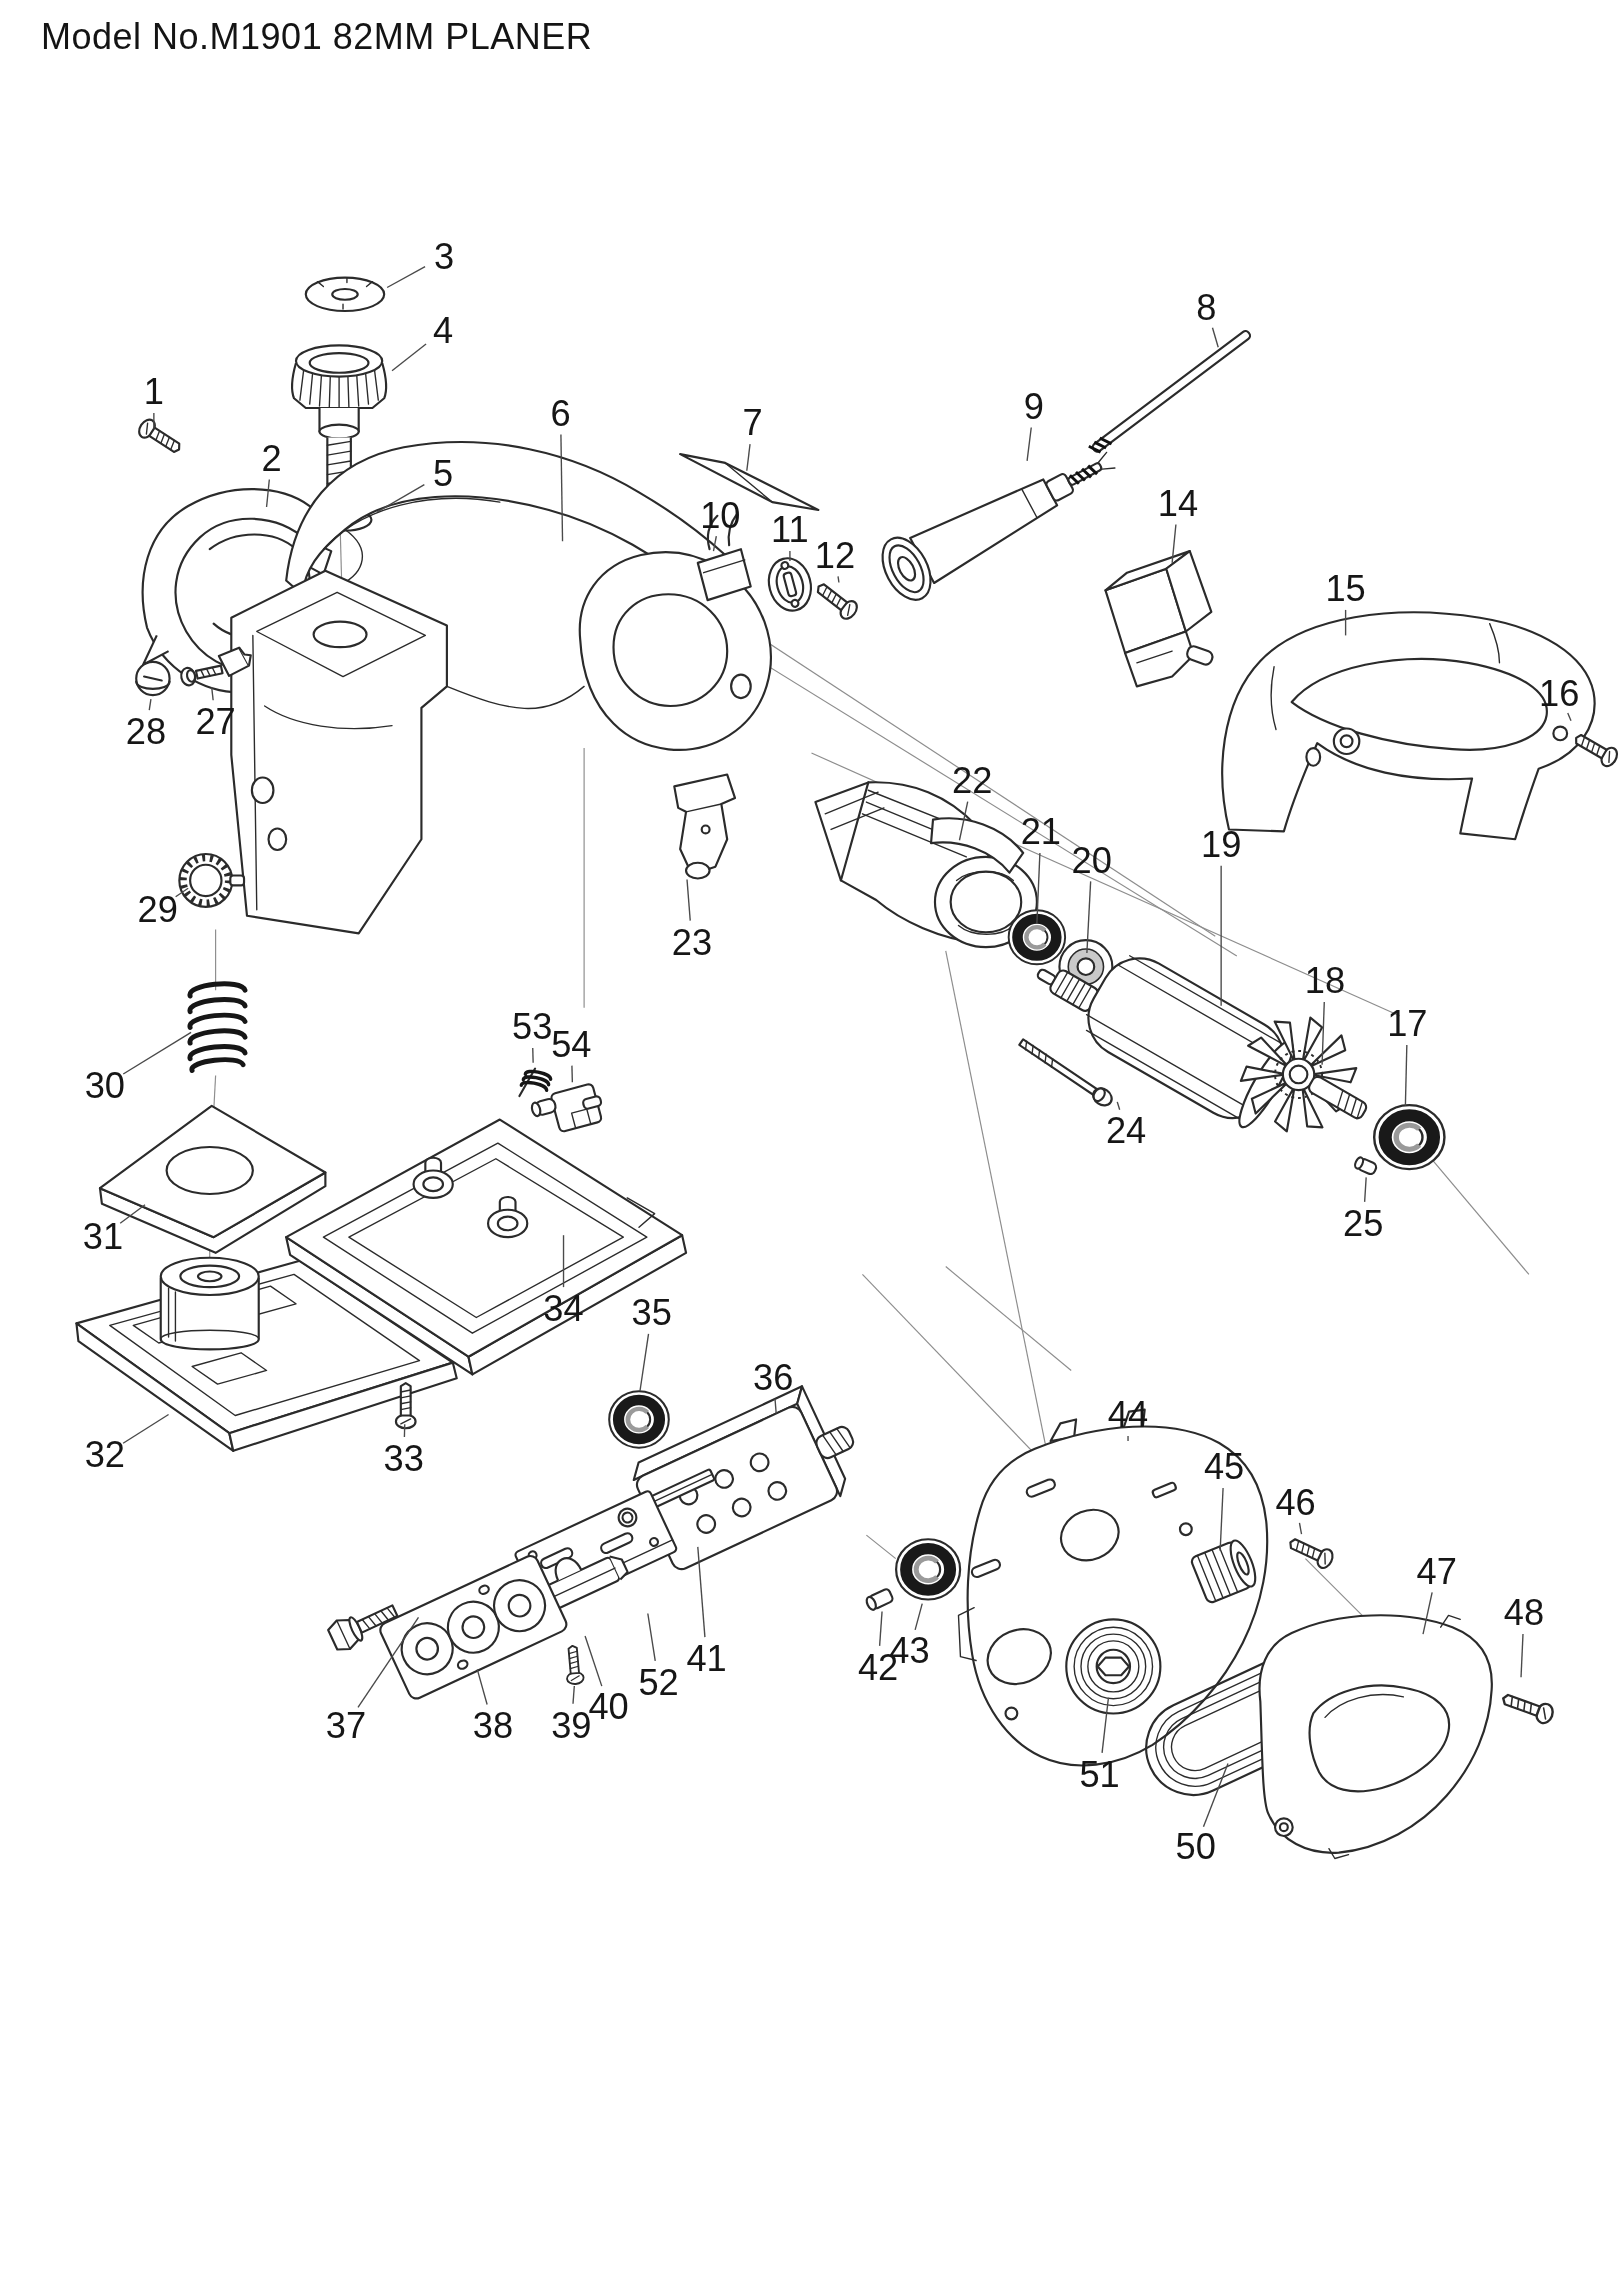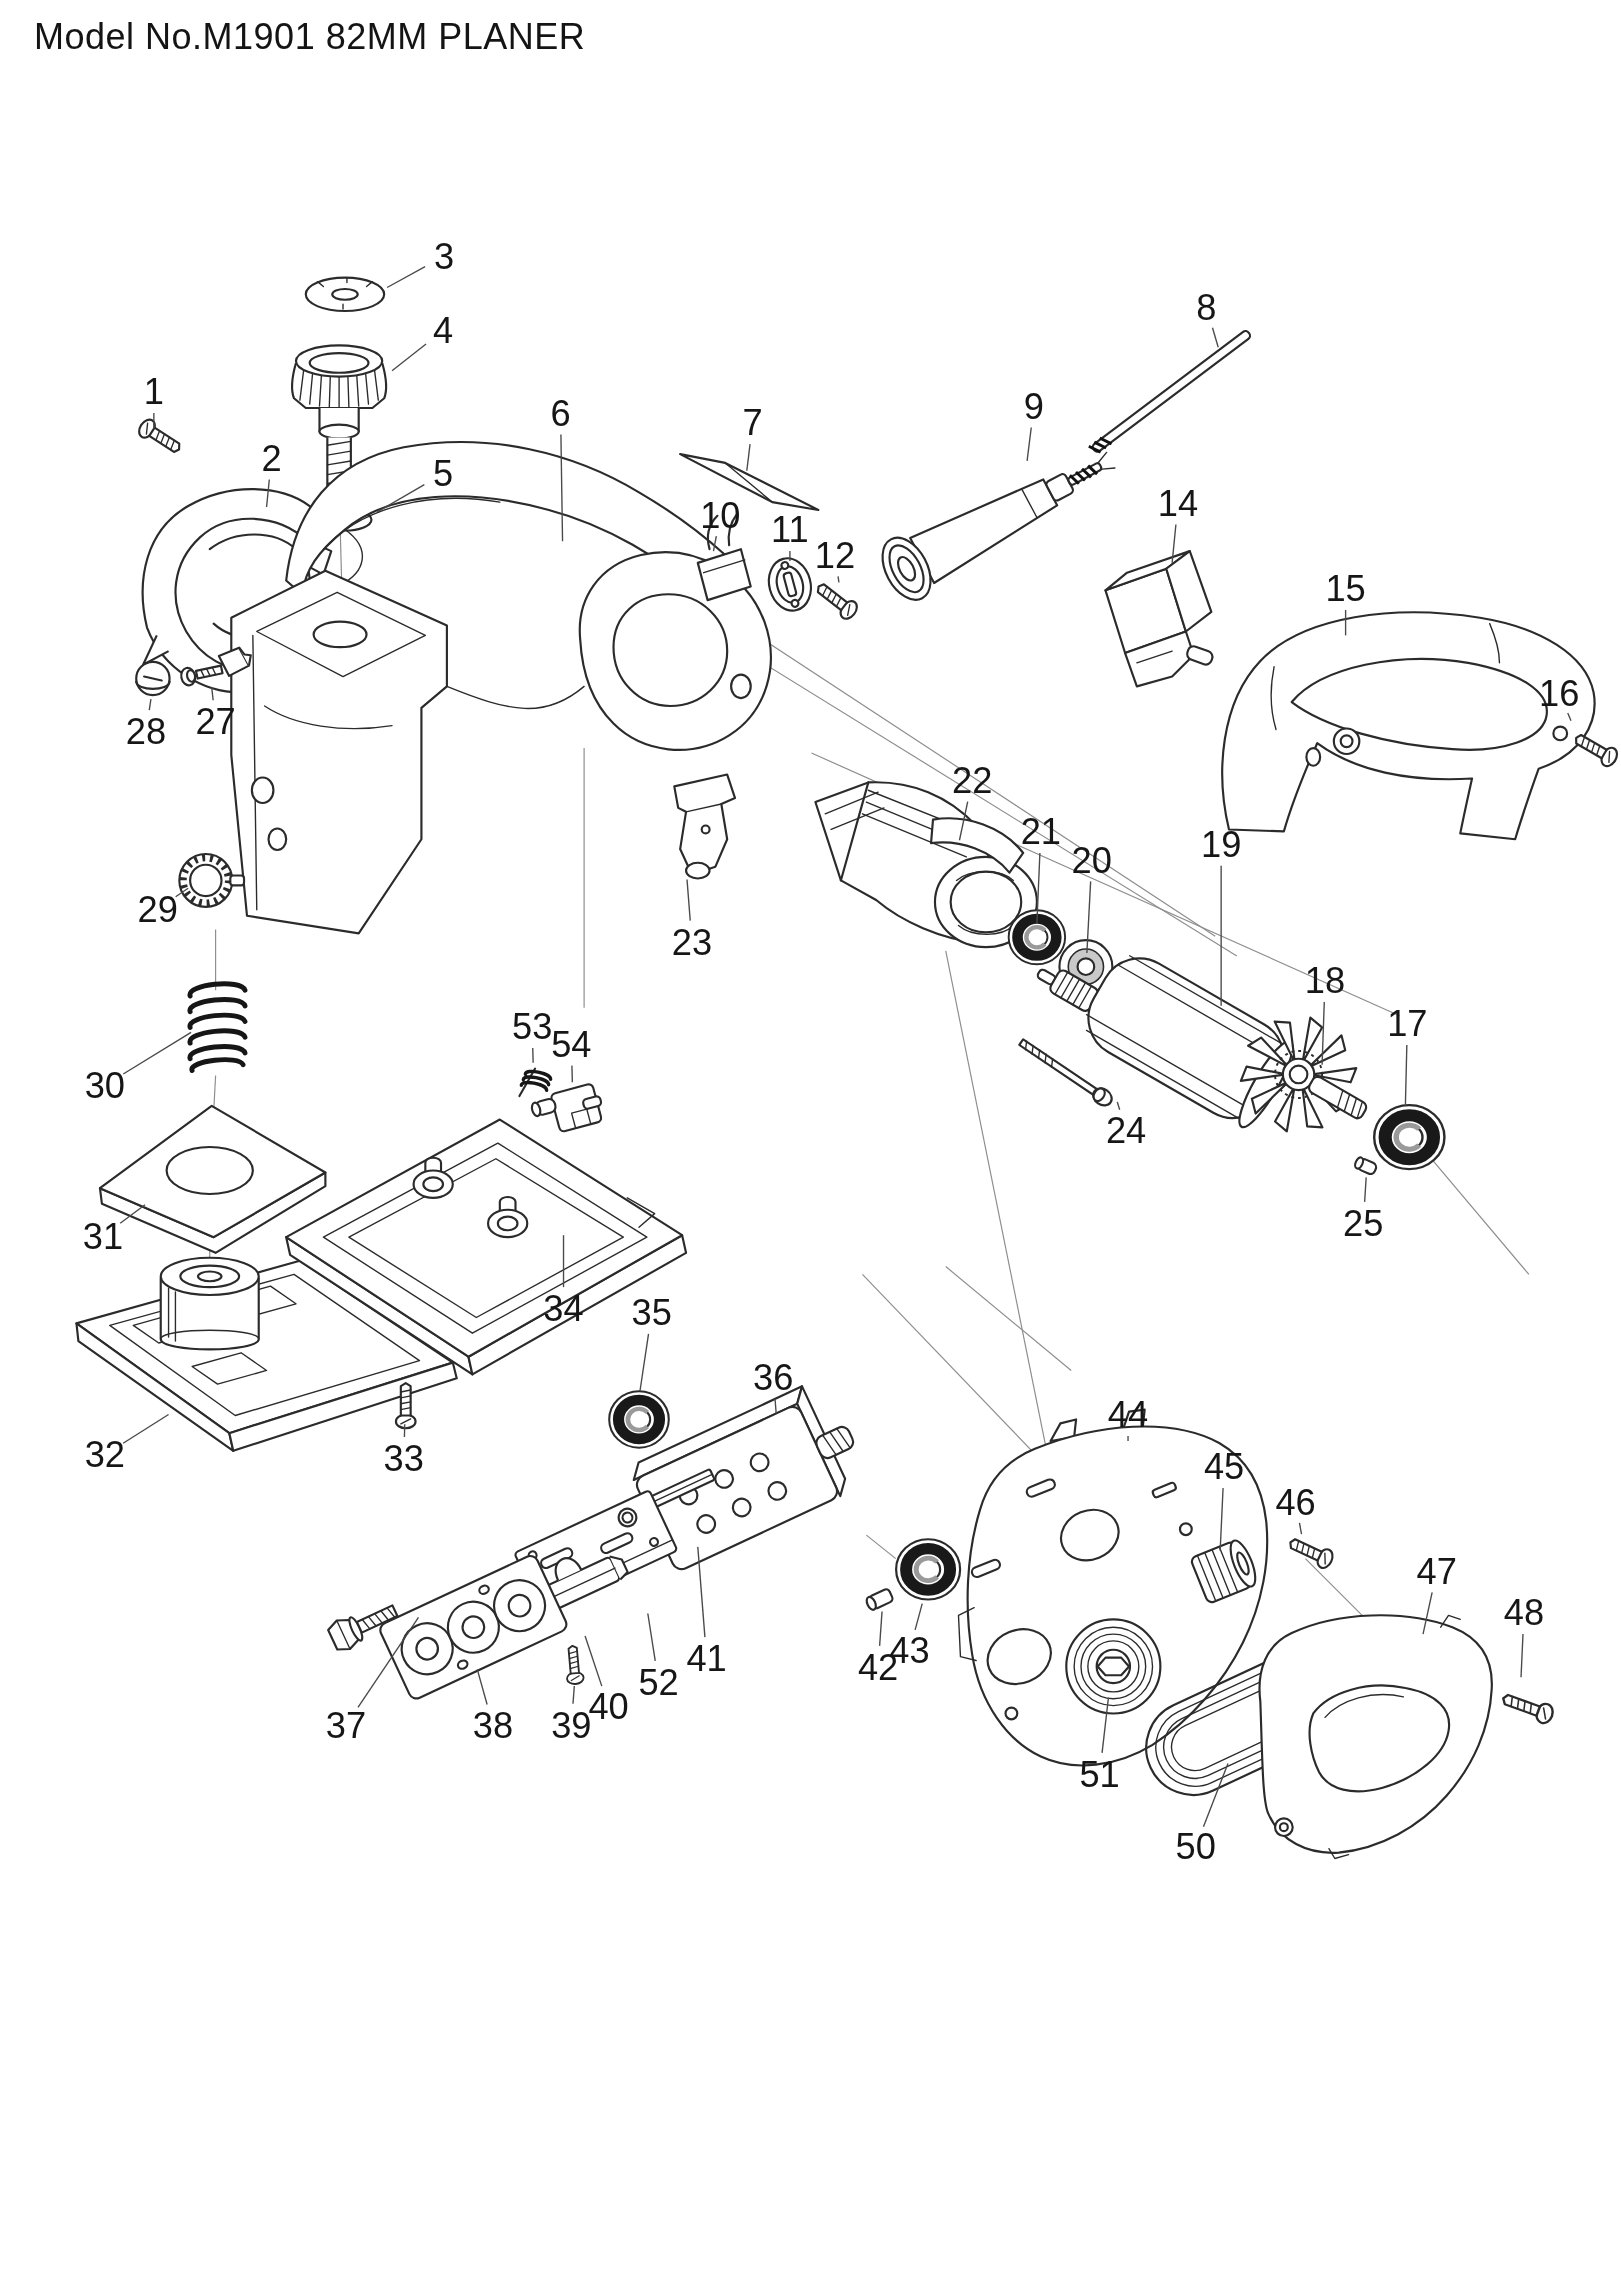--- a/index.html
+++ b/index.html
@@ -1,18 +1,18 @@
 <!DOCTYPE html>
 <html><head>
 <meta charset="utf-8">
 <style>
   html,body{margin:0;padding:0;background:#e8e8e8;}
   .page{position:relative;width:1621px;height:2293px;background:#ffffff;overflow:hidden;
         font-family:"Liberation Sans", sans-serif;margin:0 auto;}
-  .title{position:absolute;left:34px;top:15.7px;font-size:36px;font-weight:500;color:#141414;
+  .title{position:absolute;left:41px;top:15.7px;font-size:36px;font-weight:500;color:#141414;
          letter-spacing:0.5px;white-space:nowrap;}
   svg.diagram{position:absolute;left:0;top:0;width:1621px;height:2293px;}
   .fw{fill:#ffffff;stroke:#2b2b2b;stroke-width:2.2;stroke-linejoin:round;}
   .ln{fill:none;stroke:#2b2b2b;stroke-width:2.2;stroke-linecap:round;stroke-linejoin:round;}
   .t1{stroke-width:1.4;}
   .thin{stroke:#8d8d8d;stroke-width:1.2;fill:none;}
   .coil{fill:none;stroke:#161616;stroke-linecap:round;}
   text.callout{font-size:37px;fill:#161616;}
   line.leader{stroke:#4a4a4a;stroke-width:1.4;}
 </style>

